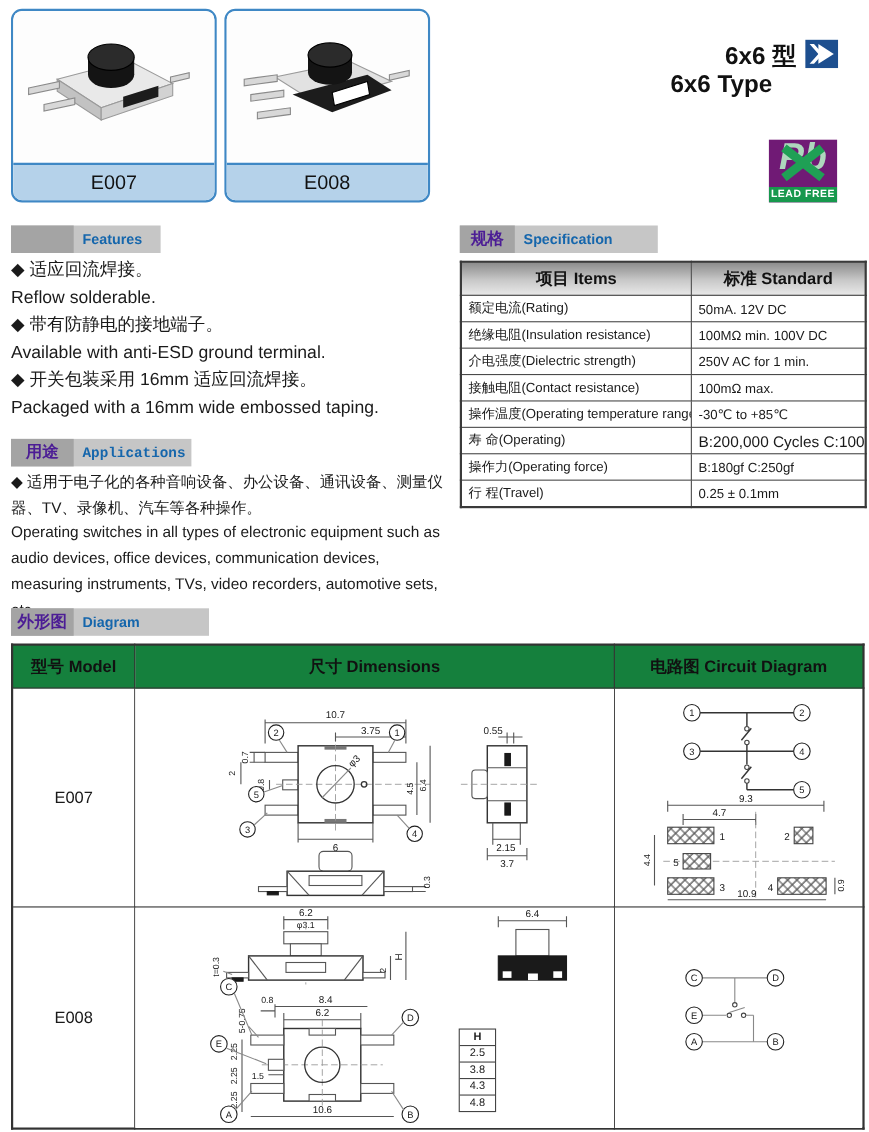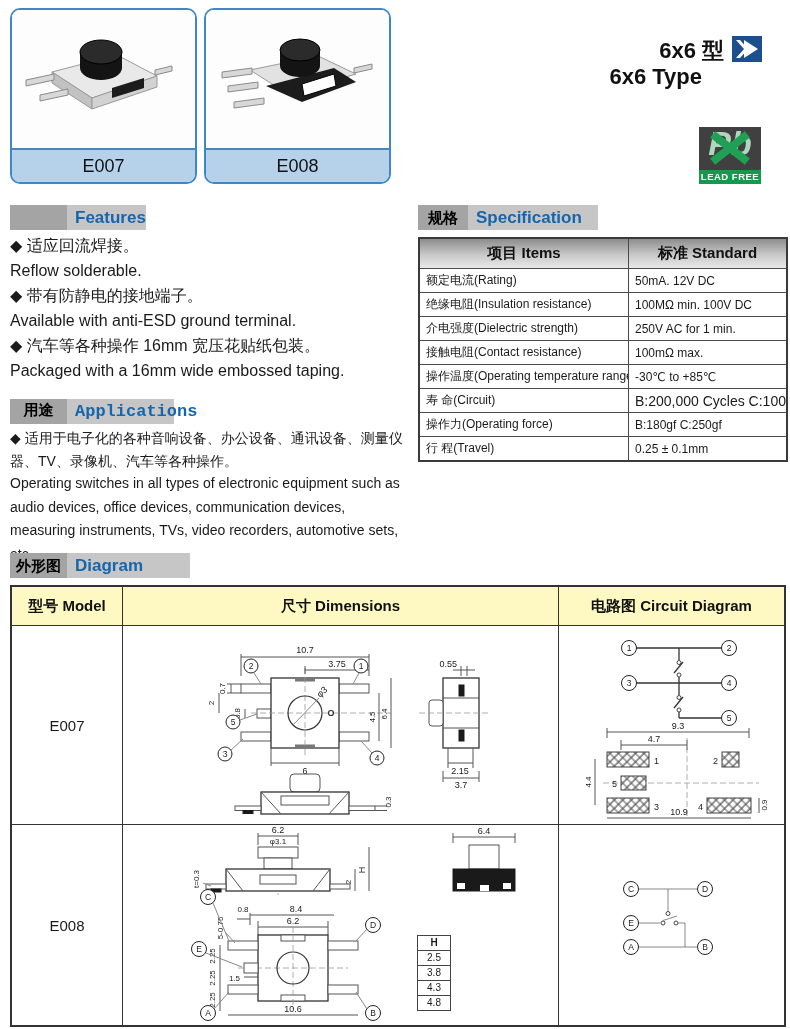--- a/index.html
+++ b/index.html
@@ -13,54 +13,54 @@
   .card .foot{position:absolute;left:0;right:0;bottom:0;height:32px;background:#b5d2ea;
         border-top:2px solid #3f88c5;text-align:center;line-height:32px;font-size:18px;color:#111;}
 
   
   .typeline{position:absolute;font-weight:bold;color:#111;}
   #type-cn{top:36px;right:66px;font-size:22px;}
   #type-en{top:64px;right:88px;font-size:22px;}
   #arrow-box{position:absolute;top:36px;right:28px;width:30px;height:26px;}
 
   
-  #leadfree{position:absolute;left:699px;top:127px;width:62px;height:57px;background:#404040;overflow:hidden;}
+  #leadfree{position:absolute;left:699px;top:127px;width:62px;height:57px;background:#701a75;overflow:hidden;}
   #leadfree .pb{position:absolute;top:-3px;left:0;right:0;text-align:center;font-size:34px;font-weight:bold;
         font-style:italic;color:#aed7bd;}
   #leadfree .x1,#leadfree .x2{position:absolute;left:9px;top:17px;width:44px;height:8px;background:#1fa055;}
   #leadfree .x1{transform:rotate(38deg);}
   #leadfree .x2{transform:rotate(-38deg);}
   #leadfree .bar{position:absolute;left:0;right:0;bottom:0;height:14px;background:#17984d;color:#fff;
         font-size:9.5px;font-weight:bold;text-align:center;line-height:14px;letter-spacing:0.5px;}
 
   
   .sec-head{position:absolute;height:25px;background:#c6c6c6;}
   .sec-head .cnbox{position:absolute;left:0;top:0;width:57px;height:25px;background:#a4a4a4;
-        color:#000000;font-weight:bold;font-size:15px;text-align:center;line-height:25px;}
+        color:#4c1d95;font-weight:bold;font-size:15px;text-align:center;line-height:25px;}
   .sec-head .entxt{position:absolute;left:65px;top:0;line-height:25px;color:#1566ac;
-        font-weight:bold;font-size:17px;white-space:nowrap;}
+        font-weight:bold;font-size:13px;white-space:nowrap;}
 
   .feat-line{height:25px;line-height:25px;font-size:16px;white-space:nowrap;}
   .para{position:absolute;left:10px;width:404px;font-size:14px;}
 
   
   #spec-table{position:absolute;left:418px;top:237px;width:361px;border-collapse:collapse;table-layout:fixed;}
   #spec-table td,#spec-table th{border:1px solid #4a4a4a;overflow:hidden;white-space:nowrap;}
   #spec-table{border:2px solid #3a3a3a;}
   #spec-table th{height:27px;font-size:15px;font-weight:bold;color:#111;
         background:linear-gradient(180deg,#8d8d8d 0%,#c9c9c9 55%,#e8e8e8 100%);}
   #spec-table td{height:23px;font-size:12px;padding:0 0 0 6px;background:#fff;}
   #spec-table td.sm{font-size:14px;}
   .c1{width:206px;} .c2{width:155px;}
 
   
   #diag-table{position:absolute;left:10px;top:585px;width:770px;border-collapse:collapse;table-layout:fixed;}
   #diag-table td,#diag-table th{border:1px solid #333;padding:0;}
   #diag-table{border:2px solid #333;}
-  #diag-table th{height:38px;background:#fef9c3;font-size:15px;font-weight:bold;color:#111;}
+  #diag-table th{height:38px;background:#15803d;font-size:15px;font-weight:bold;color:#111;}
   .model-cell{text-align:center;font-size:15px;background:#fff;}
   .draw-cell{position:relative;background:#fff;height:198px;}
 
   
   .tsvg{position:absolute;left:0;top:0;}
   .tsvg line{stroke:#555;stroke-width:1;}
   .tsvg .thick{stroke:#333;stroke-width:1.3;}
   .tsvg .dash{stroke:#999;stroke-width:0.8;stroke-dasharray:6 3;}
   .tsvg .gray{stroke:#888;}
   .tsvg rect{fill:#fff;stroke:#555;stroke-width:1;}
@@ -142,21 +142,21 @@
 
   <div class="sec-head" style="left:10px;top:205px;width:136px;">
     <div class="cnbox"></div>
     <div class="entxt">Features</div>
   </div>
   <div style="position:absolute;left:10px;top:233px;">
     <div class="feat-line">◆ 适应回流焊接。</div>
     <div class="feat-line">Reflow solderable.</div>
     <div class="feat-line">◆ 带有防静电的接地端子。</div>
     <div class="feat-line">Available with anti-ESD ground terminal.</div>
-    <div class="feat-line">◆ 汽车等各种操作 16mm 宽压花贴纸包装。</div>
+    <div class="feat-line">◆ 开关包装采用 16mm 适应回流焊接。</div>
     <div class="feat-line">Packaged with a 16mm wide embossed taping.</div>
   </div>
 
   <div class="sec-head" style="left:10px;top:399px;width:164px;font-family:Liberation Mono, monospace;">
     <div class="cnbox">用途</div>
     <div class="entxt">Applications</div>
   </div>
   <div class="para" style="top:427px;line-height:23px;">◆ 适用于电子化的各种音响设备、办公设备、通讯设备、测量仪器、TV、录像机、汽车等各种操作。</div>
   <div class="para" style="top:472px;line-height:23.5px;">Operating switches in all types of electronic equipment such as audio devices, office devices, communication devices, measuring instruments, TVs, video recorders, automotive sets, etc.</div>
 
@@ -184,21 +184,21 @@
     </tr>
     <tr>
       <td>接触电阻(Contact resistance)</td>
       <td>100mΩ max.</td>
     </tr>
     <tr>
       <td>操作温度(Operating temperature range)</td>
       <td>-30℃ to +85℃</td>
     </tr>
     <tr>
-      <td>寿 命(Circuit)</td>
+      <td>寿 命(Operating)</td>
       <td class="sm">B:200,000 Cycles  C:100,000 Cycles</td>
     </tr>
     <tr>
       <td>操作力(Operating force)</td>
       <td>B:180gf   C:250gf</td>
     </tr>
     <tr>
       <td>行 程(Travel)</td>
       <td>0.25 ± 0.1mm</td>
     </tr>

